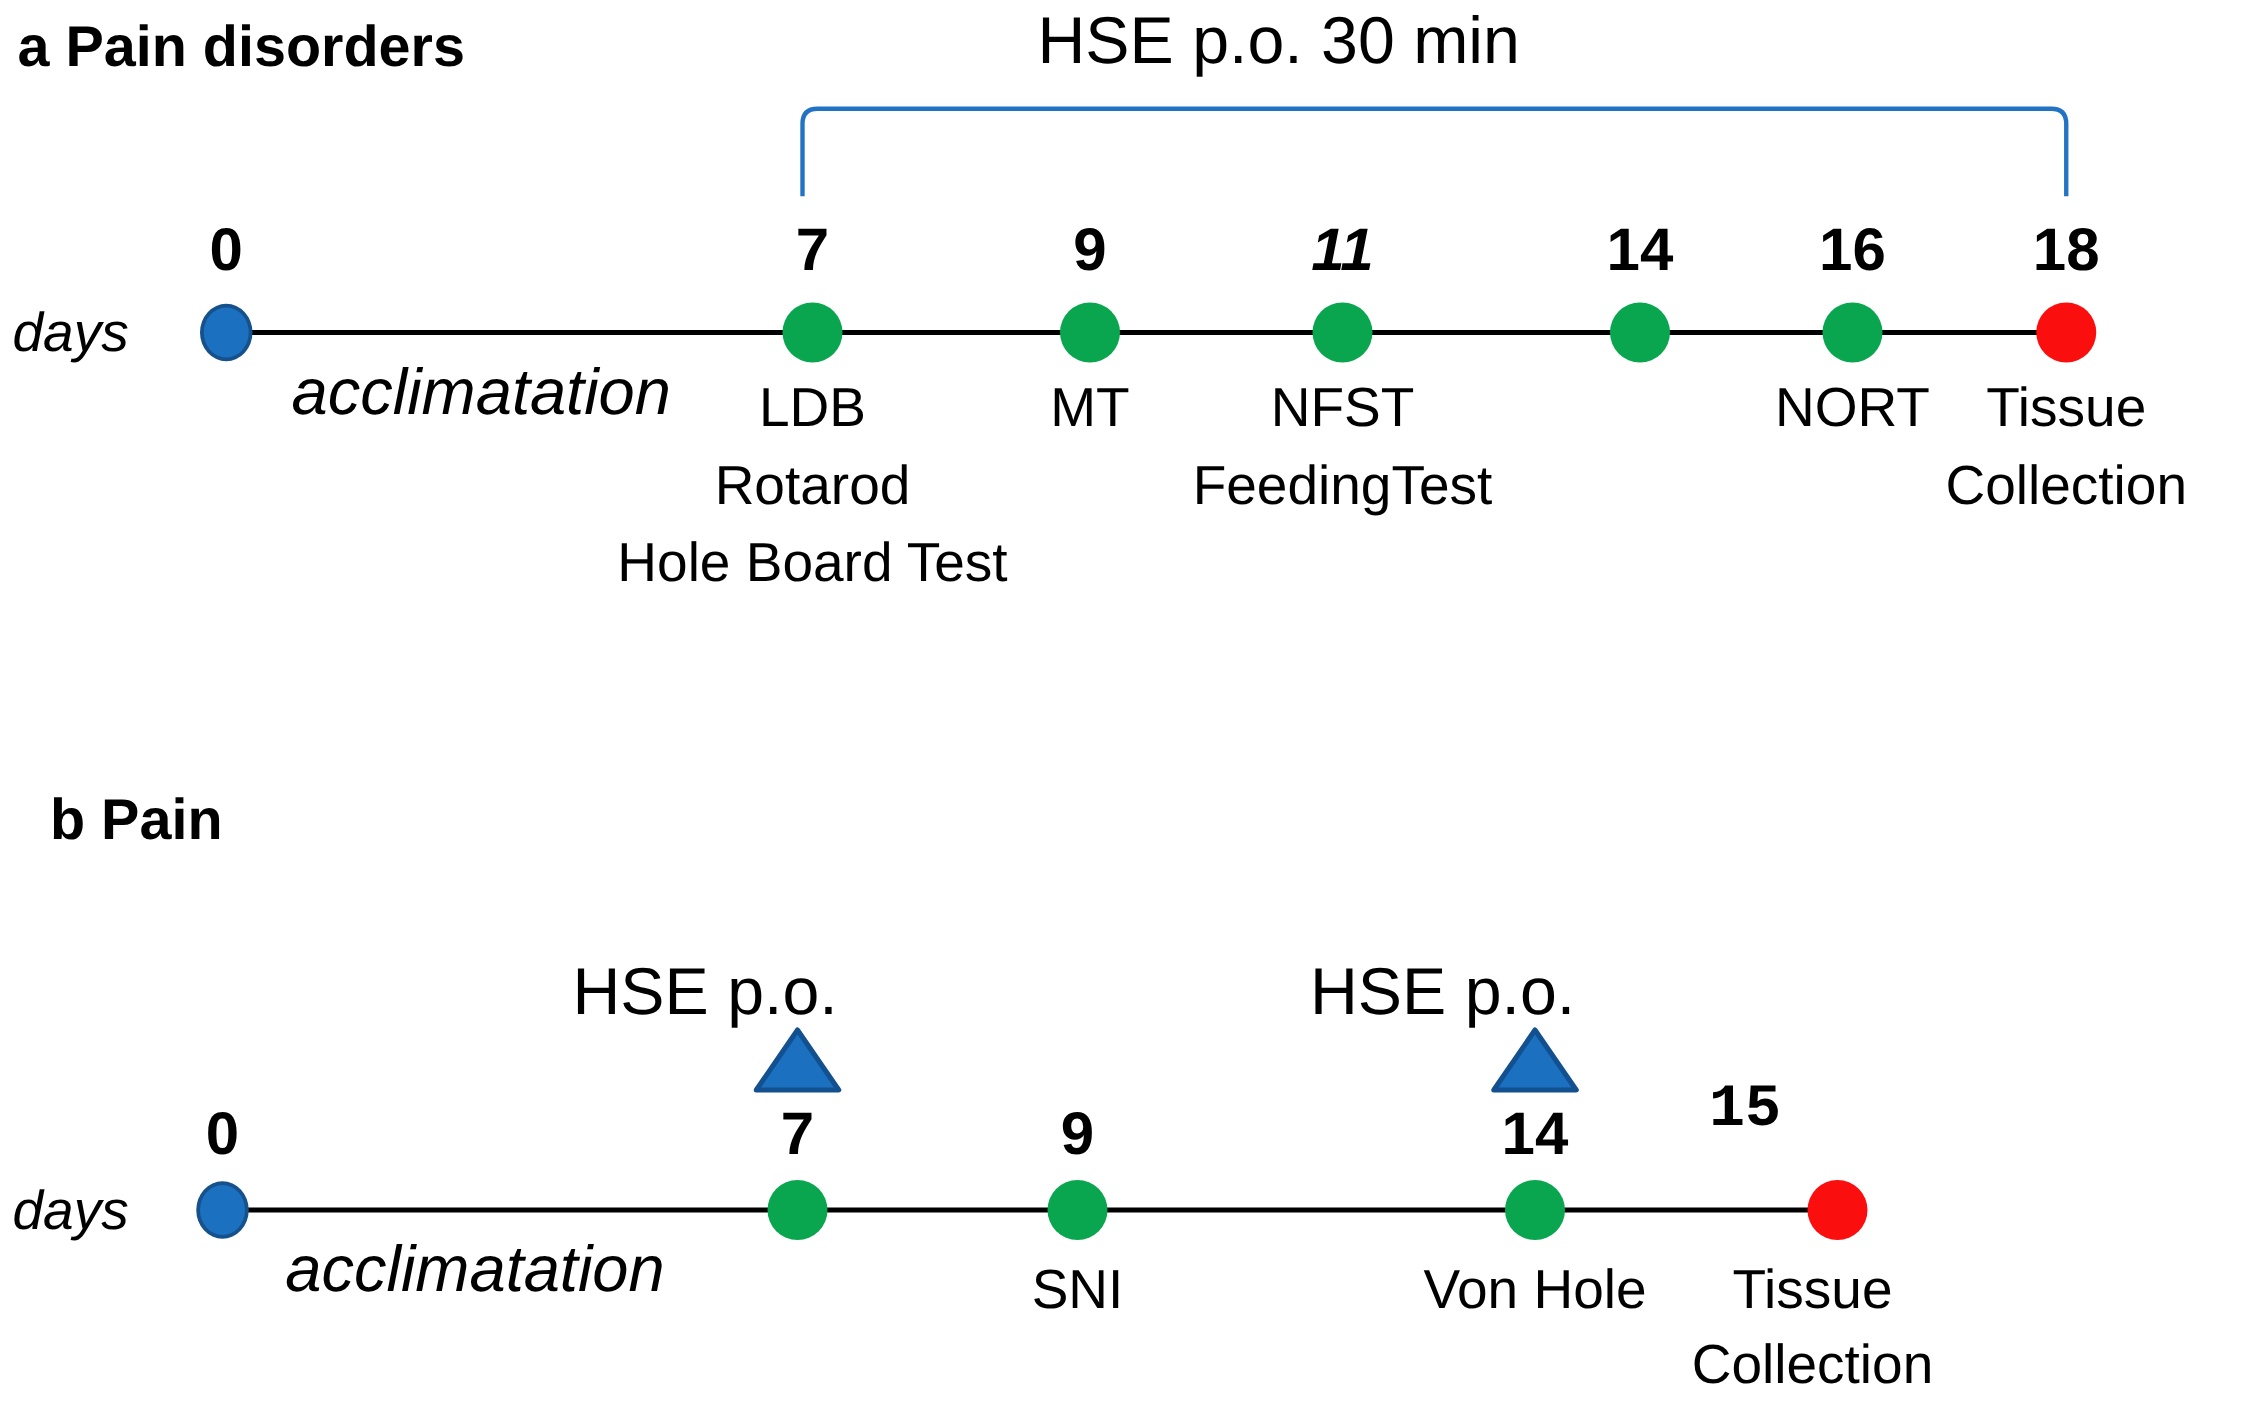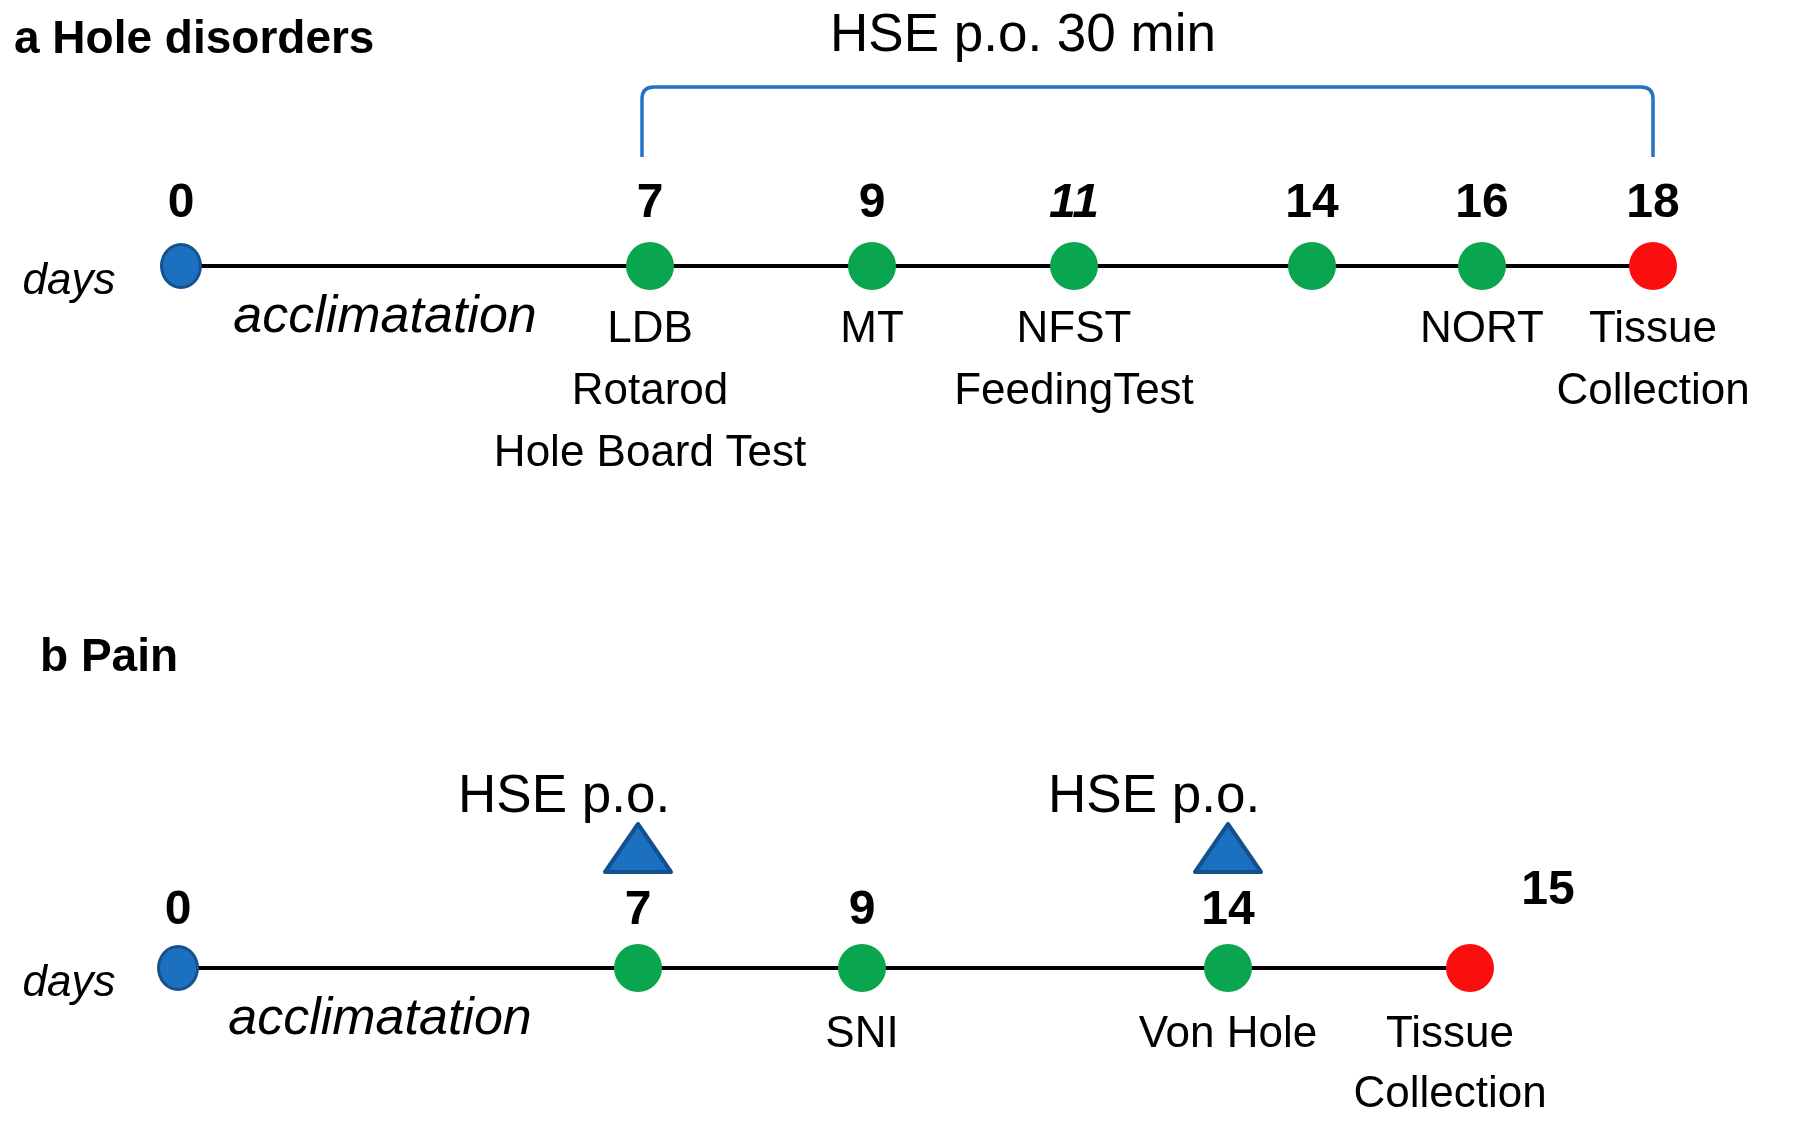--- a/index.html
+++ b/index.html
@@ -19,23 +19,22 @@
   .abs { position: absolute; }
   .panel-title {
     font-size: 46px;
     font-weight: bold;
     white-space: nowrap;
   }
   .axis-label {
     font-size: 44px;
     font-style: italic;
     line-height: 56px;
-    text-align: center;
+    text-align: left;
     white-space: nowrap;
-    margin-top: 12px;
   }
   .acclim {
     font-size: 52px;
     font-style: italic;
     line-height: 56px;
     text-align: center;
     white-space: nowrap;
   }
   .bracket-label, .hse-marker-label {
     font-size: 53px;
@@ -62,21 +61,21 @@
   .dot {
     border-radius: 50%;
     box-sizing: border-box;
   }
 </style>
 </head>
 <body>
 
 <div id="canvas">
 
-  <div class="abs panel-title" style="left:14px; top:10px;">a Hole disorders</div>
+  <div class="abs panel-title" style="left:14px; top:10px;">a Pain disorders</div>
 
   <div class="abs axis-label" style="left:10px; top:239px; width:118px;">days</div>
 
   <div class="abs acclim" style="left:185px; top:286px; width:400px;">acclimatation</div>
 
   <div class="abs bracket-label" style="left:830px; top:5px; width:400px;">HSE p.o. 30 min</div>
 
   <svg class="abs" style="left:630px; top:75px;" width="1040" height="95" viewBox="0 0 1040 95">
     <path id="bracket-path" d="M 12 82 L 12 24 Q 12 12 24 12 L 1011 12 Q 1023 12 1023 24 L 1023 82" fill="none" stroke="#2273c3" stroke-width="3.5"></path>
   </svg>
@@ -115,21 +114,21 @@
     <div class="abs day-number" style="left: 98px; top: 878px; width: 160px;">0</div>
     <div class="abs dot" style="left: 157px; top: 945px; width: 42px; height: 46px; background: rgb(27, 112, 192); border: 3px solid rgb(22, 81, 140);"></div>
     <div class="abs day-number" style="left: 558px; top: 878px; width: 160px;">7</div>
     <div class="abs dot" style="left: 614px; top: 944px; width: 48px; height: 48px; background: rgb(10, 166, 79);"></div>
     <div class="abs day-number" style="left: 782px; top: 878px; width: 160px;">9</div>
     <div class="abs dot" style="left: 838px; top: 944px; width: 48px; height: 48px; background: rgb(10, 166, 79);"></div>
     <div class="abs event-label" style="left: 662px; top: 1002px; width: 400px;">SNI</div>
     <div class="abs day-number" style="left: 1148px; top: 878px; width: 160px;">14</div>
     <div class="abs dot" style="left: 1204px; top: 944px; width: 48px; height: 48px; background: rgb(10, 166, 79);"></div>
     <div class="abs event-label" style="left: 1028px; top: 1002px; width: 400px;">Von Hole</div>
-    <div class="abs day-number" style="left: 1468px; top: 858px; width: 160px;">15</div>
+    <div class="abs day-number" style="left: 1316px; top: 858px; width: 160px; font-family: Liberation Mono, monospace;">15</div>
     <div class="abs dot" style="left: 1446px; top: 944px; width: 48px; height: 48px; background: rgb(251, 14, 14);"></div>
     <div class="abs event-label" style="left: 1250px; top: 1002px; width: 400px;">Tissue</div>
     <div class="abs event-label" style="left: 1250px; top: 1062px; width: 400px;">Collection</div>
     <div class="abs hse-marker-label" style="left: 458px; top: 766px; width: 380px;">HSE p.o.</div>
     <svg width="72" height="56" viewBox="0 0 72 56" class="abs" style="left: 602px; top: 820px;">
       <polygon points="36,4 69,52 3,52" fill="#1b70c0" stroke="#125090" stroke-width="4" stroke-linejoin="round"></polygon>
     </svg>
     <div class="abs hse-marker-label" style="left: 1048px; top: 766px; width: 380px;">HSE p.o.</div>
     <svg width="72" height="56" viewBox="0 0 72 56" class="abs" style="left: 1192px; top: 820px;">
       <polygon points="36,4 69,52 3,52" fill="#1b70c0" stroke="#125090" stroke-width="4" stroke-linejoin="round"></polygon>

